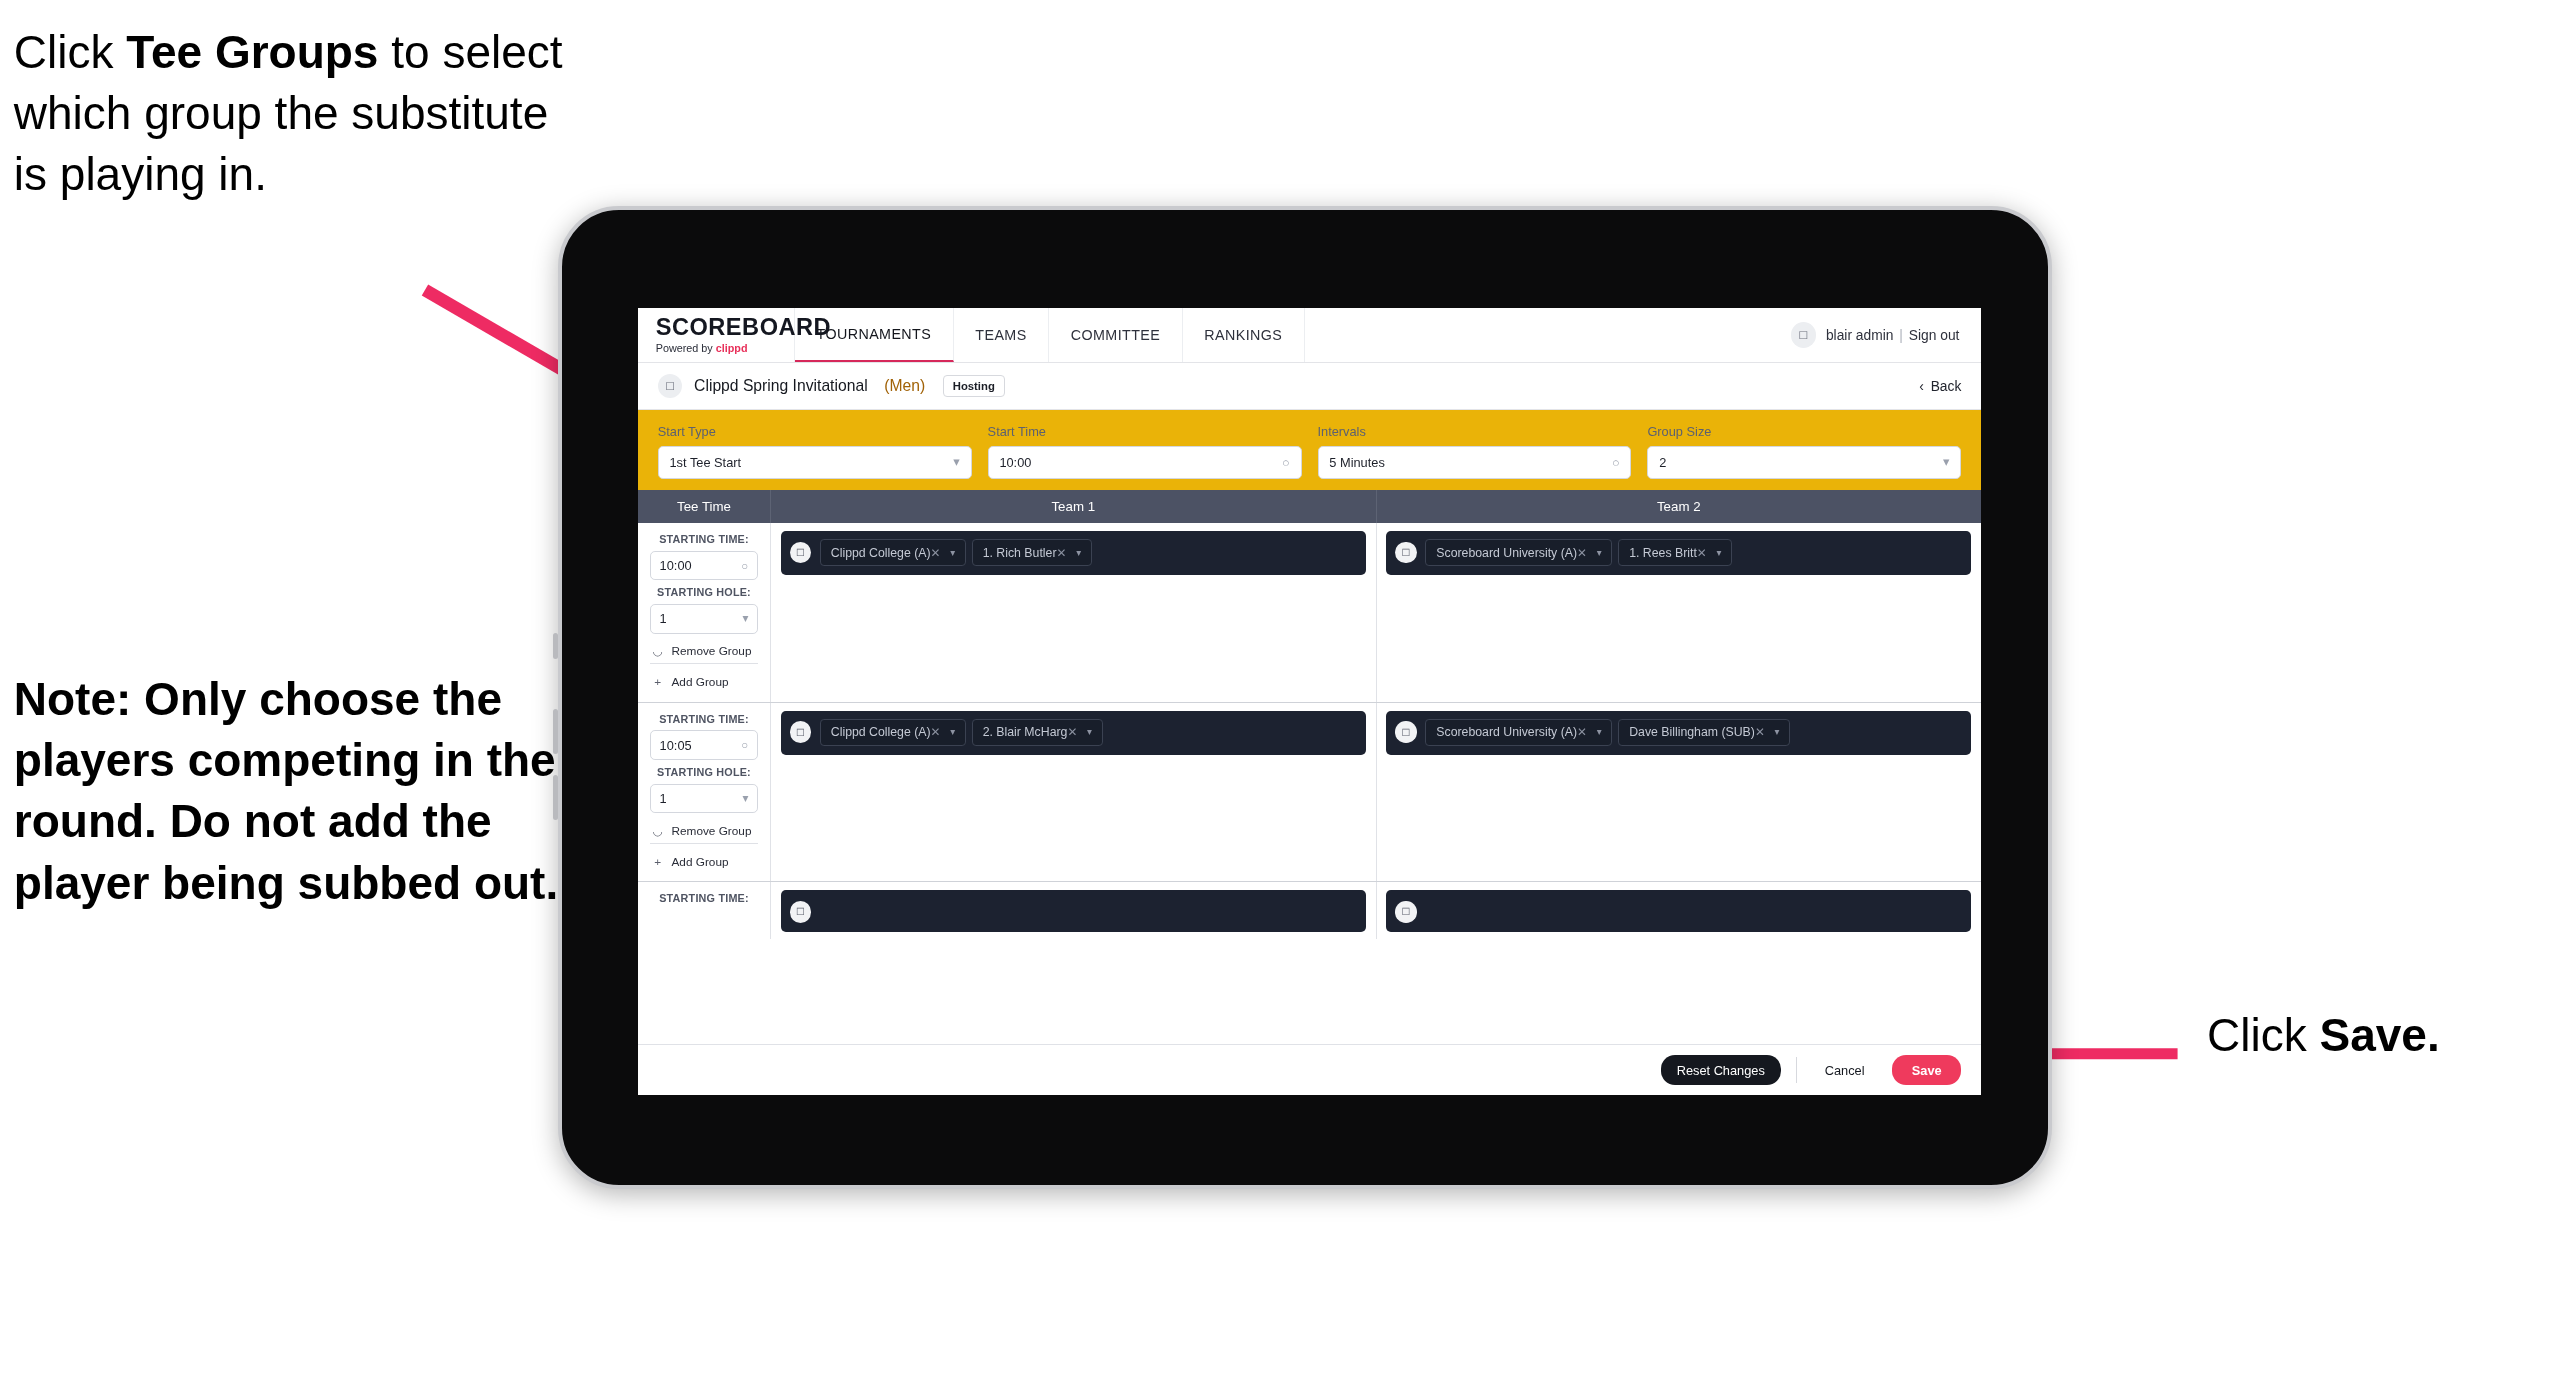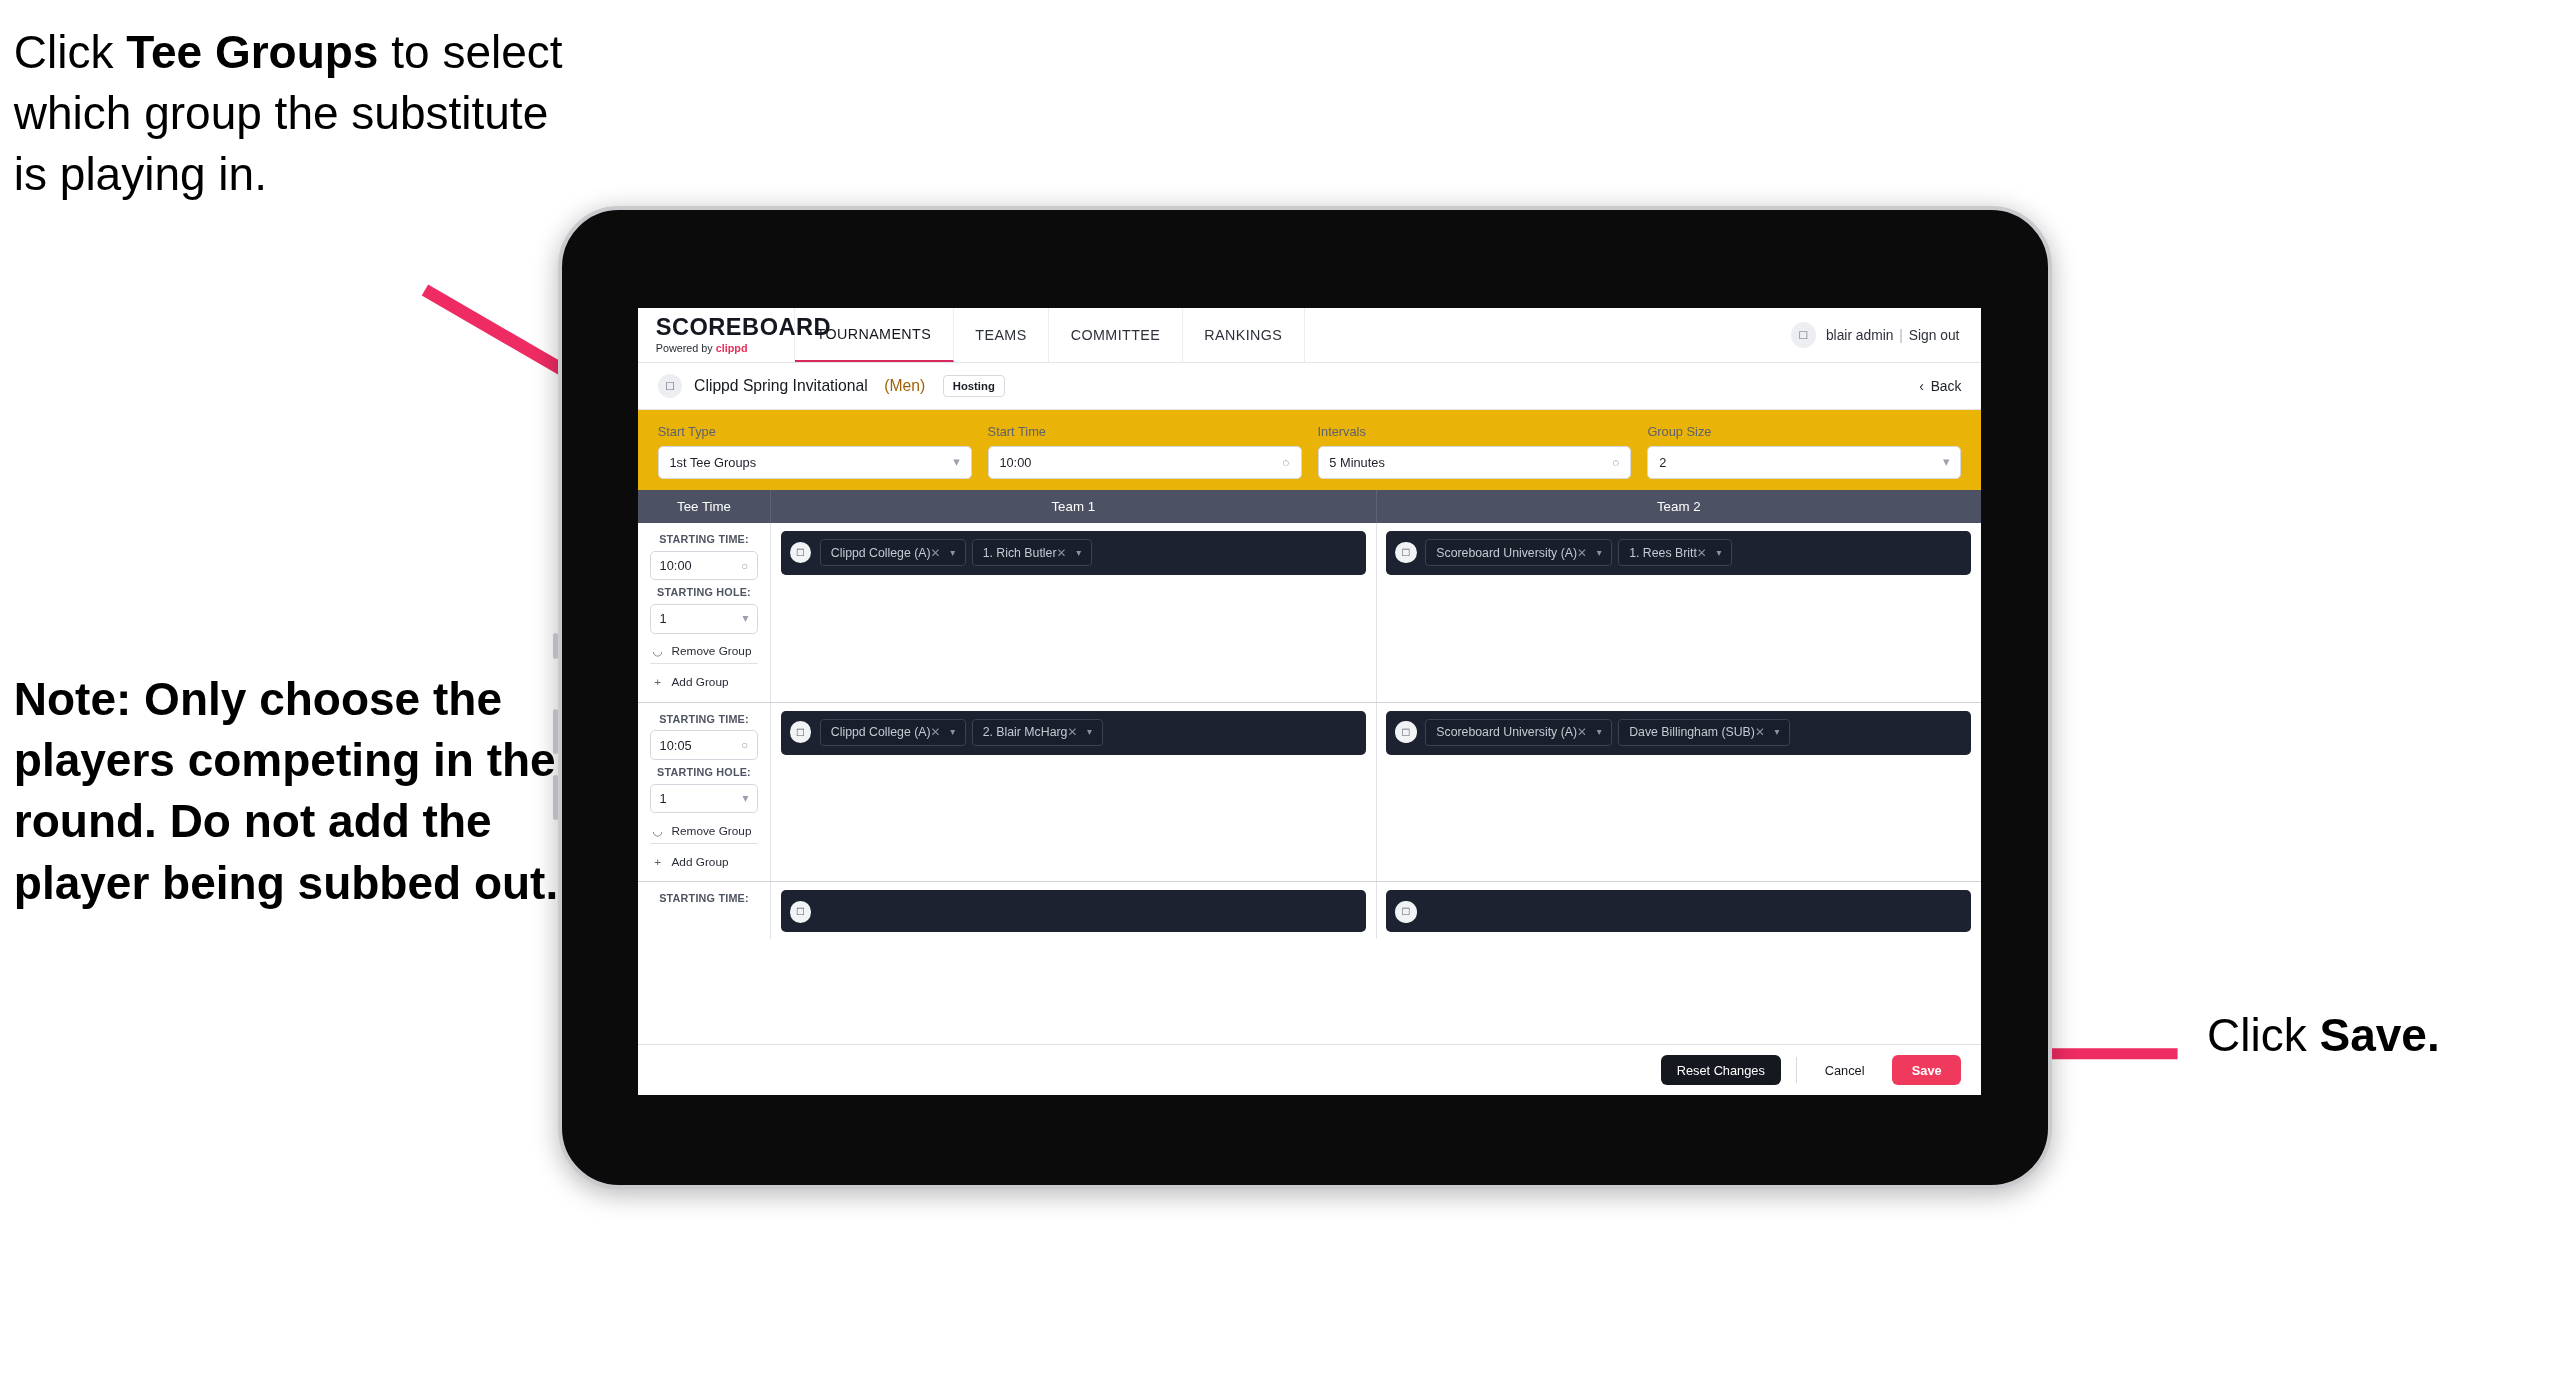--- a/index.html
+++ b/index.html
@@ -142,21 +142,21 @@
   .prow .nm { flex:1; }
   .prow .x { color:#8d93a2; font-size:11.8px; margin-right:9.8px; cursor:pointer; }
   .prow .sw { color:#8d93a2; font-size:9.8px; line-height:.6; display:flex; flex-direction:column; cursor:pointer; }
 
   
   .footer {
     position:absolute; left:0; right:0; bottom:0; height:51px; background:#fff;
     border-top:1px solid #e0e2e7; display:flex; align-items:center; justify-content:flex-end;
     gap:15.7px; padding-right:19.7px;
   }
-  .btn { border-radius:6px; font-size:12.8px; cursor:pointer; display:flex; align-items:center; justify-content:center; }
+  .btn { border-radius:14px; font-size:12.8px; cursor:pointer; display:flex; align-items:center; justify-content:center; }
   .btn-reset { background:#15181f; color:#fff; height:29.5px; padding:0 15.7px; font-weight:500; }
   .vdiv { width:1px; height:25.6px; background:#d7d9de; }
   .btn-cancel { background:transparent; color:#15181f; height:29.5px; padding:0 11.8px; }
   .btn-save { background:#ef3a5d; color:#fff; height:29.5px; padding:0 19.7px; font-weight:600; }
 </style>
 </head>
 <body>
 
 <div class="page">
 
@@ -220,21 +220,21 @@
         <div class="backlink">
           <span>‹</span>
           <span>Back</span>
         </div>
       </div>
 
       <div class="settings">
         <div class="field">
           <div class="field-label">Start Type</div>
           <div class="field-box">
-            <span class="val">1st Tee Groups</span>
+            <span class="val">1st Tee Start</span>
             <span class="stepper ico">
                 <span>▾</span>
               </span>
           </div>
         </div>
         <div class="field">
           <div class="field-label">Start Time</div>
           <div class="field-box">
             <span class="val">10:00</span>
             <span class="ico">○</span>

